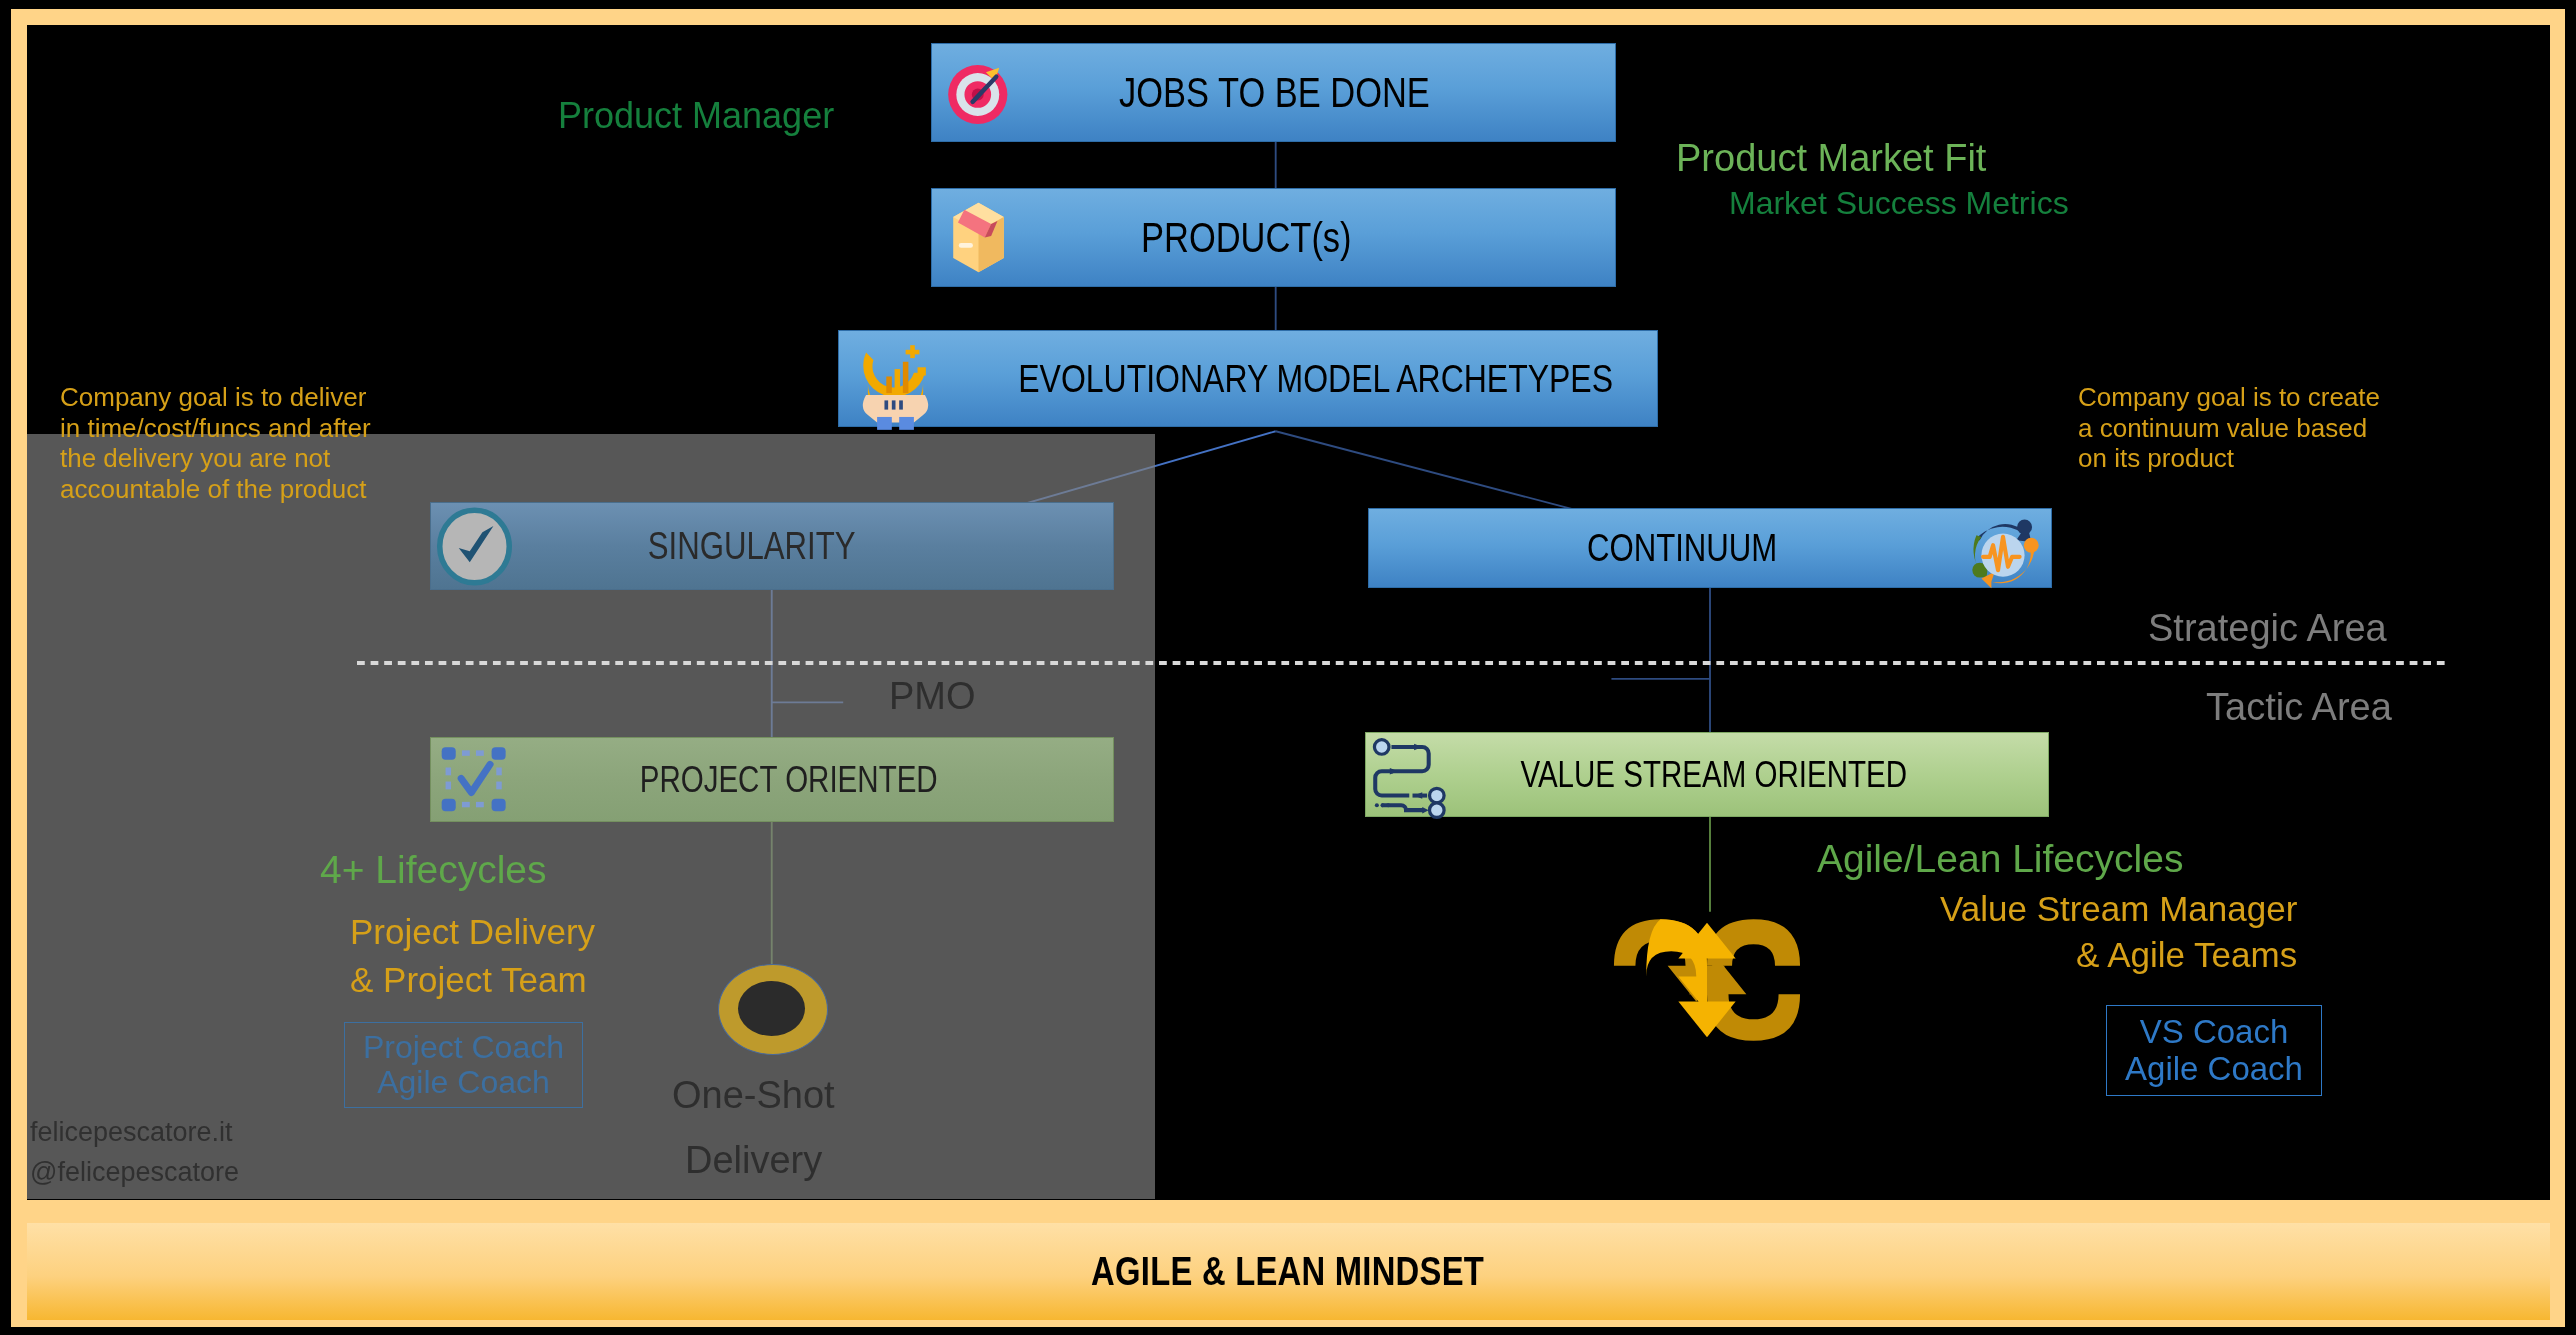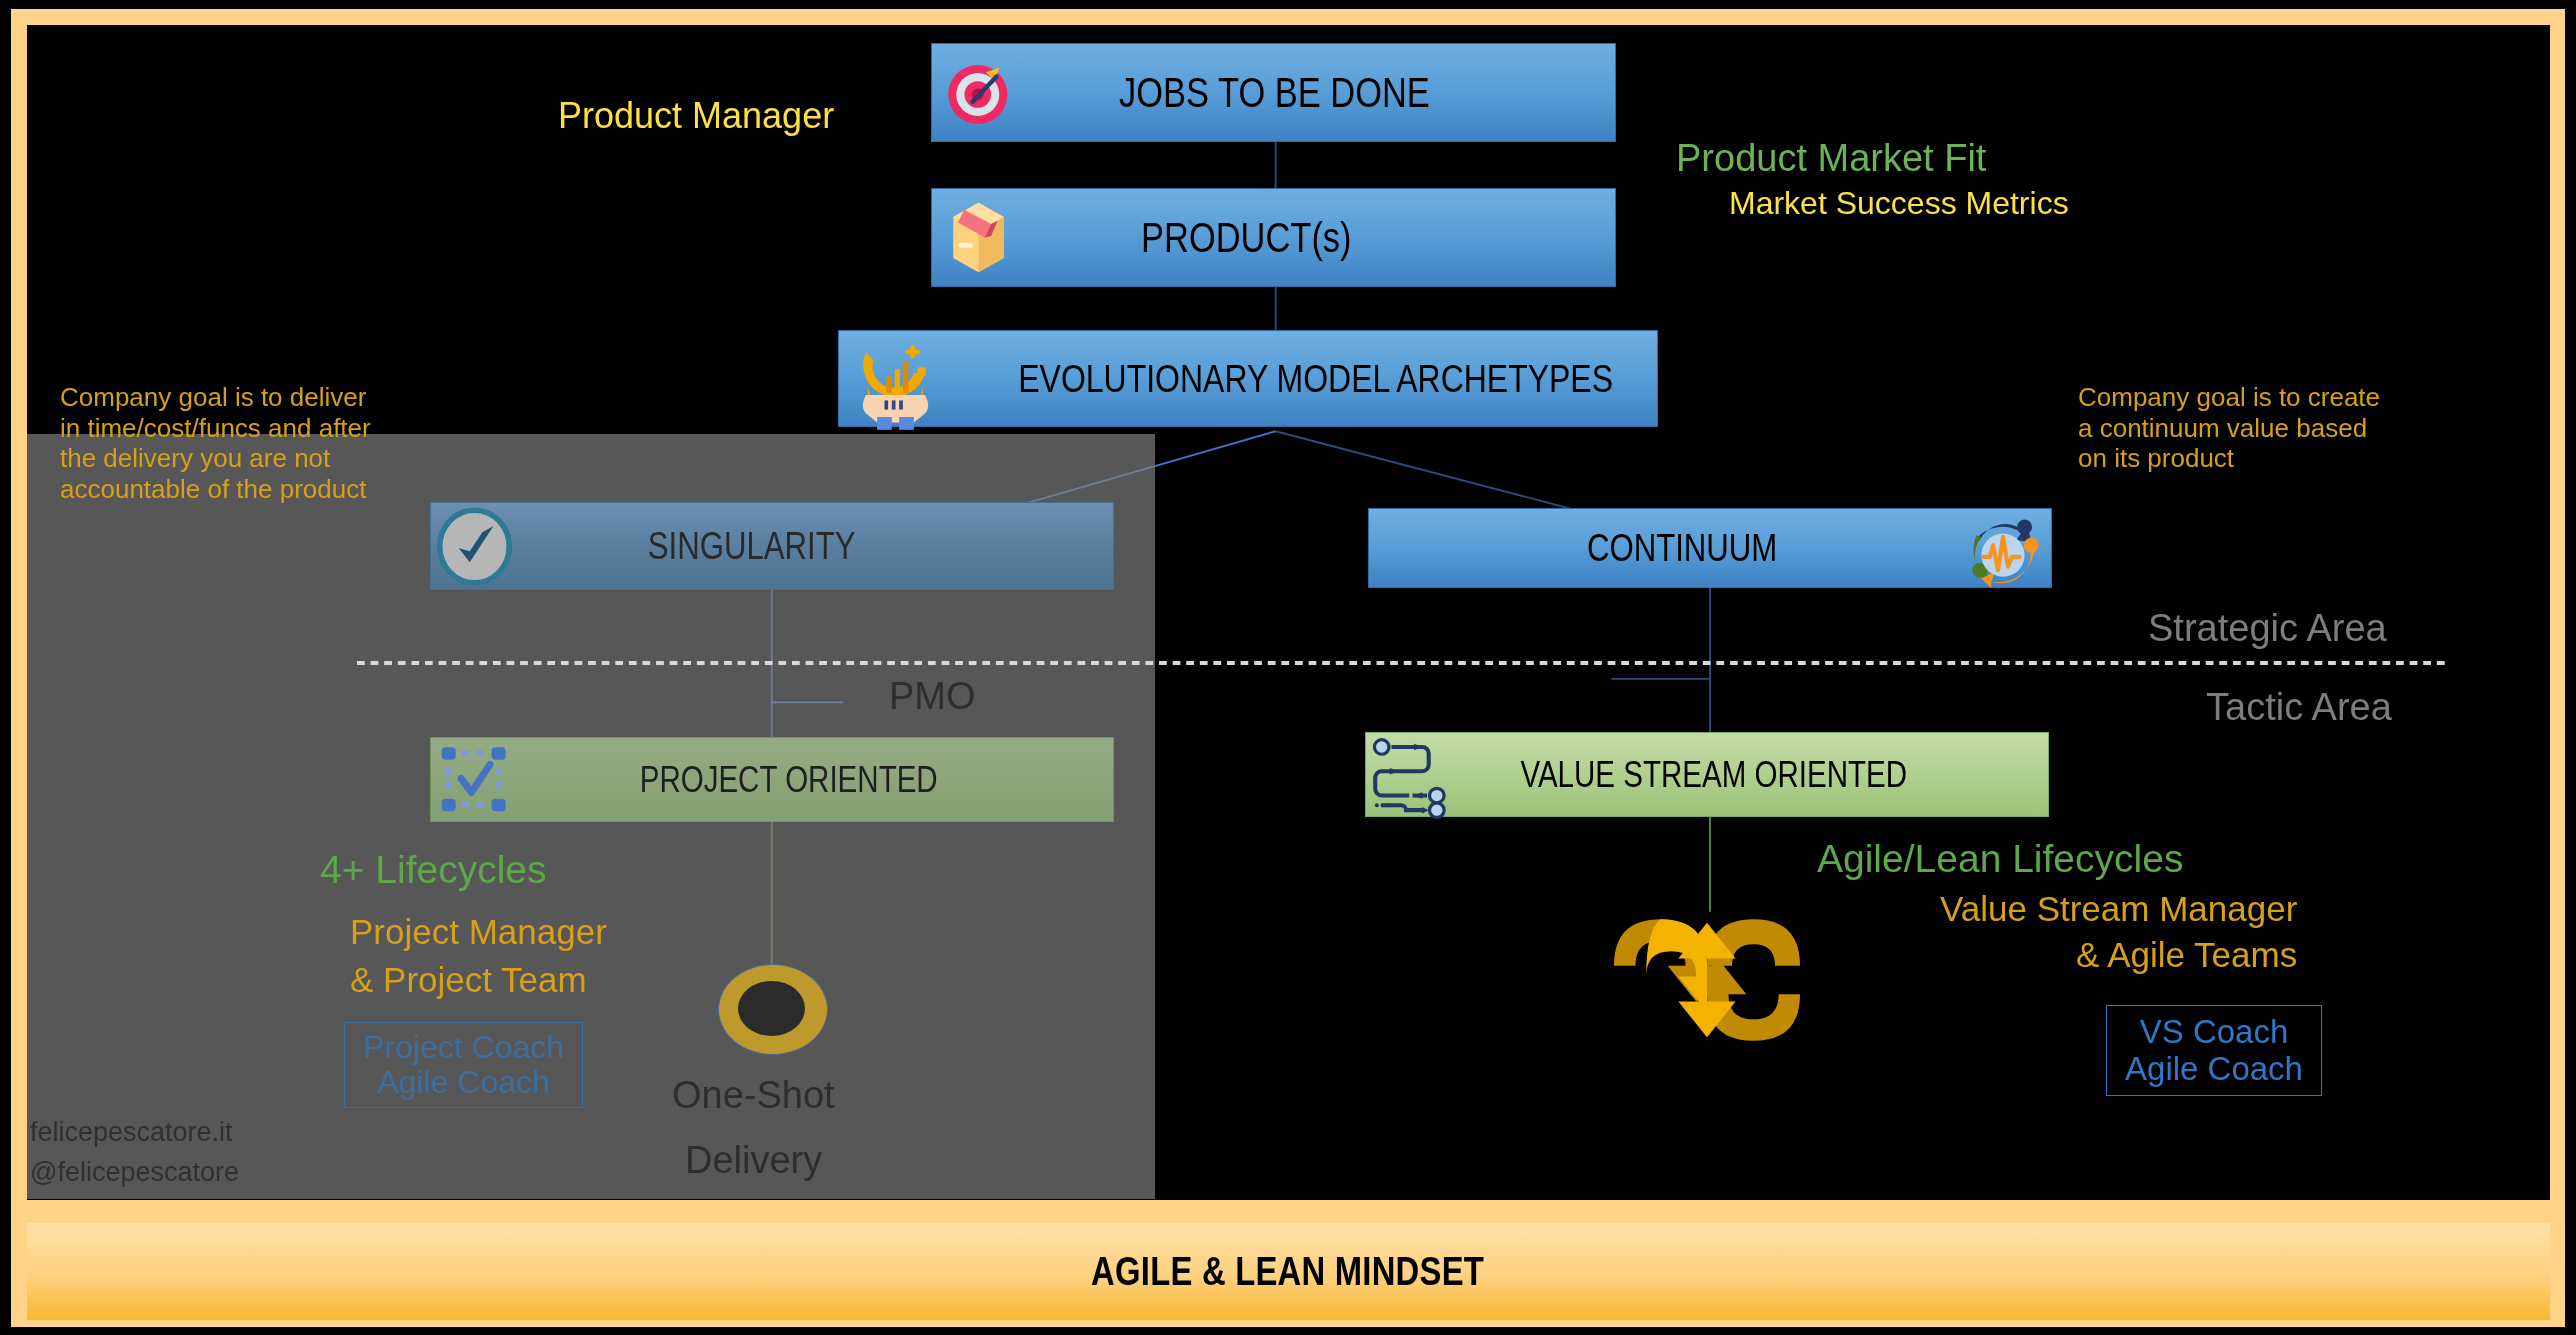--- a/index.html
+++ b/index.html
@@ -20,21 +20,21 @@
           font-size:41px;font-weight:600;color:#000;letter-spacing:0.3px;
           transform:scaleX(.80);transform-origin:center;white-space:nowrap;}
 
   
   .gray-panel{position:absolute;left:26.5px;top:434px;width:1128px;height:765px;
               background:rgba(128,128,128,.68);}
 
   
   .txt{position:absolute;white-space:pre;line-height:1.12;}
 
-  .orange{color:#fde047;}
+  .orange{color:#15803d;}
   .orange2{color:#D6A018;}
   .green{color:#6CB358;}
   .green2{color:#5FA84A;}
   .gray{color:#7D7D7D;}
   .dgray{color:#2E2E2E;}
 
   
   .box{position:absolute;display:flex;align-items:center;box-sizing:border-box;}
   .box .lbl{font-family:"Liberation Sans Narrow","Liberation Sans",sans-serif;
             font-weight:500;color:#000;white-space:nowrap;transform:scaleX(.82);
@@ -223,21 +223,21 @@
         <rect x="11" y="52" width="7" height="10" fill="#7E9BD4"></rect>
         <rect x="76" y="34" width="7" height="10" fill="#7E9BD4"></rect>
         <rect x="76" y="52" width="7" height="10" fill="#7E9BD4"></rect>
         <path d="M31 48 L44 66 L68 30" fill="none" stroke="#4472C4" stroke-width="9" stroke-linecap="round" stroke-linejoin="round"></path>
       </svg>
     </span>
     <span class="lbl" style="font-size:36px;color:#1F1F1F;margin-left:92px;">PROJECT ORIENTED</span>
   </div>
 
   <div class="txt green2" style="left:320px;top:848px;font-size:39px;">4+ Lifecycles</div>
-  <div class="txt orange2" style="left:350px;top:912px;font-size:35px;">Project Manager</div>
+  <div class="txt orange2" style="left:350px;top:912px;font-size:35px;">Project Delivery</div>
   <div class="txt orange2" style="left:350px;top:960px;font-size:35px;">&amp; Project Team</div>
 
   <div class="chip chip-dim" style="left:344px;top:1022px;width:239px;height:86px;">
     <span style="font-size:32px;">Project Coach</span>
     <span style="font-size:32px;">Agile Coach</span>
   </div>
 
   <div class="oneshot-ring" style="left:718px;top:964px;width:108px;height:89px;"></div>
   <div class="oneshot-core" style="left:738px;top:981px;width:67px;height:55px;"></div>
 

